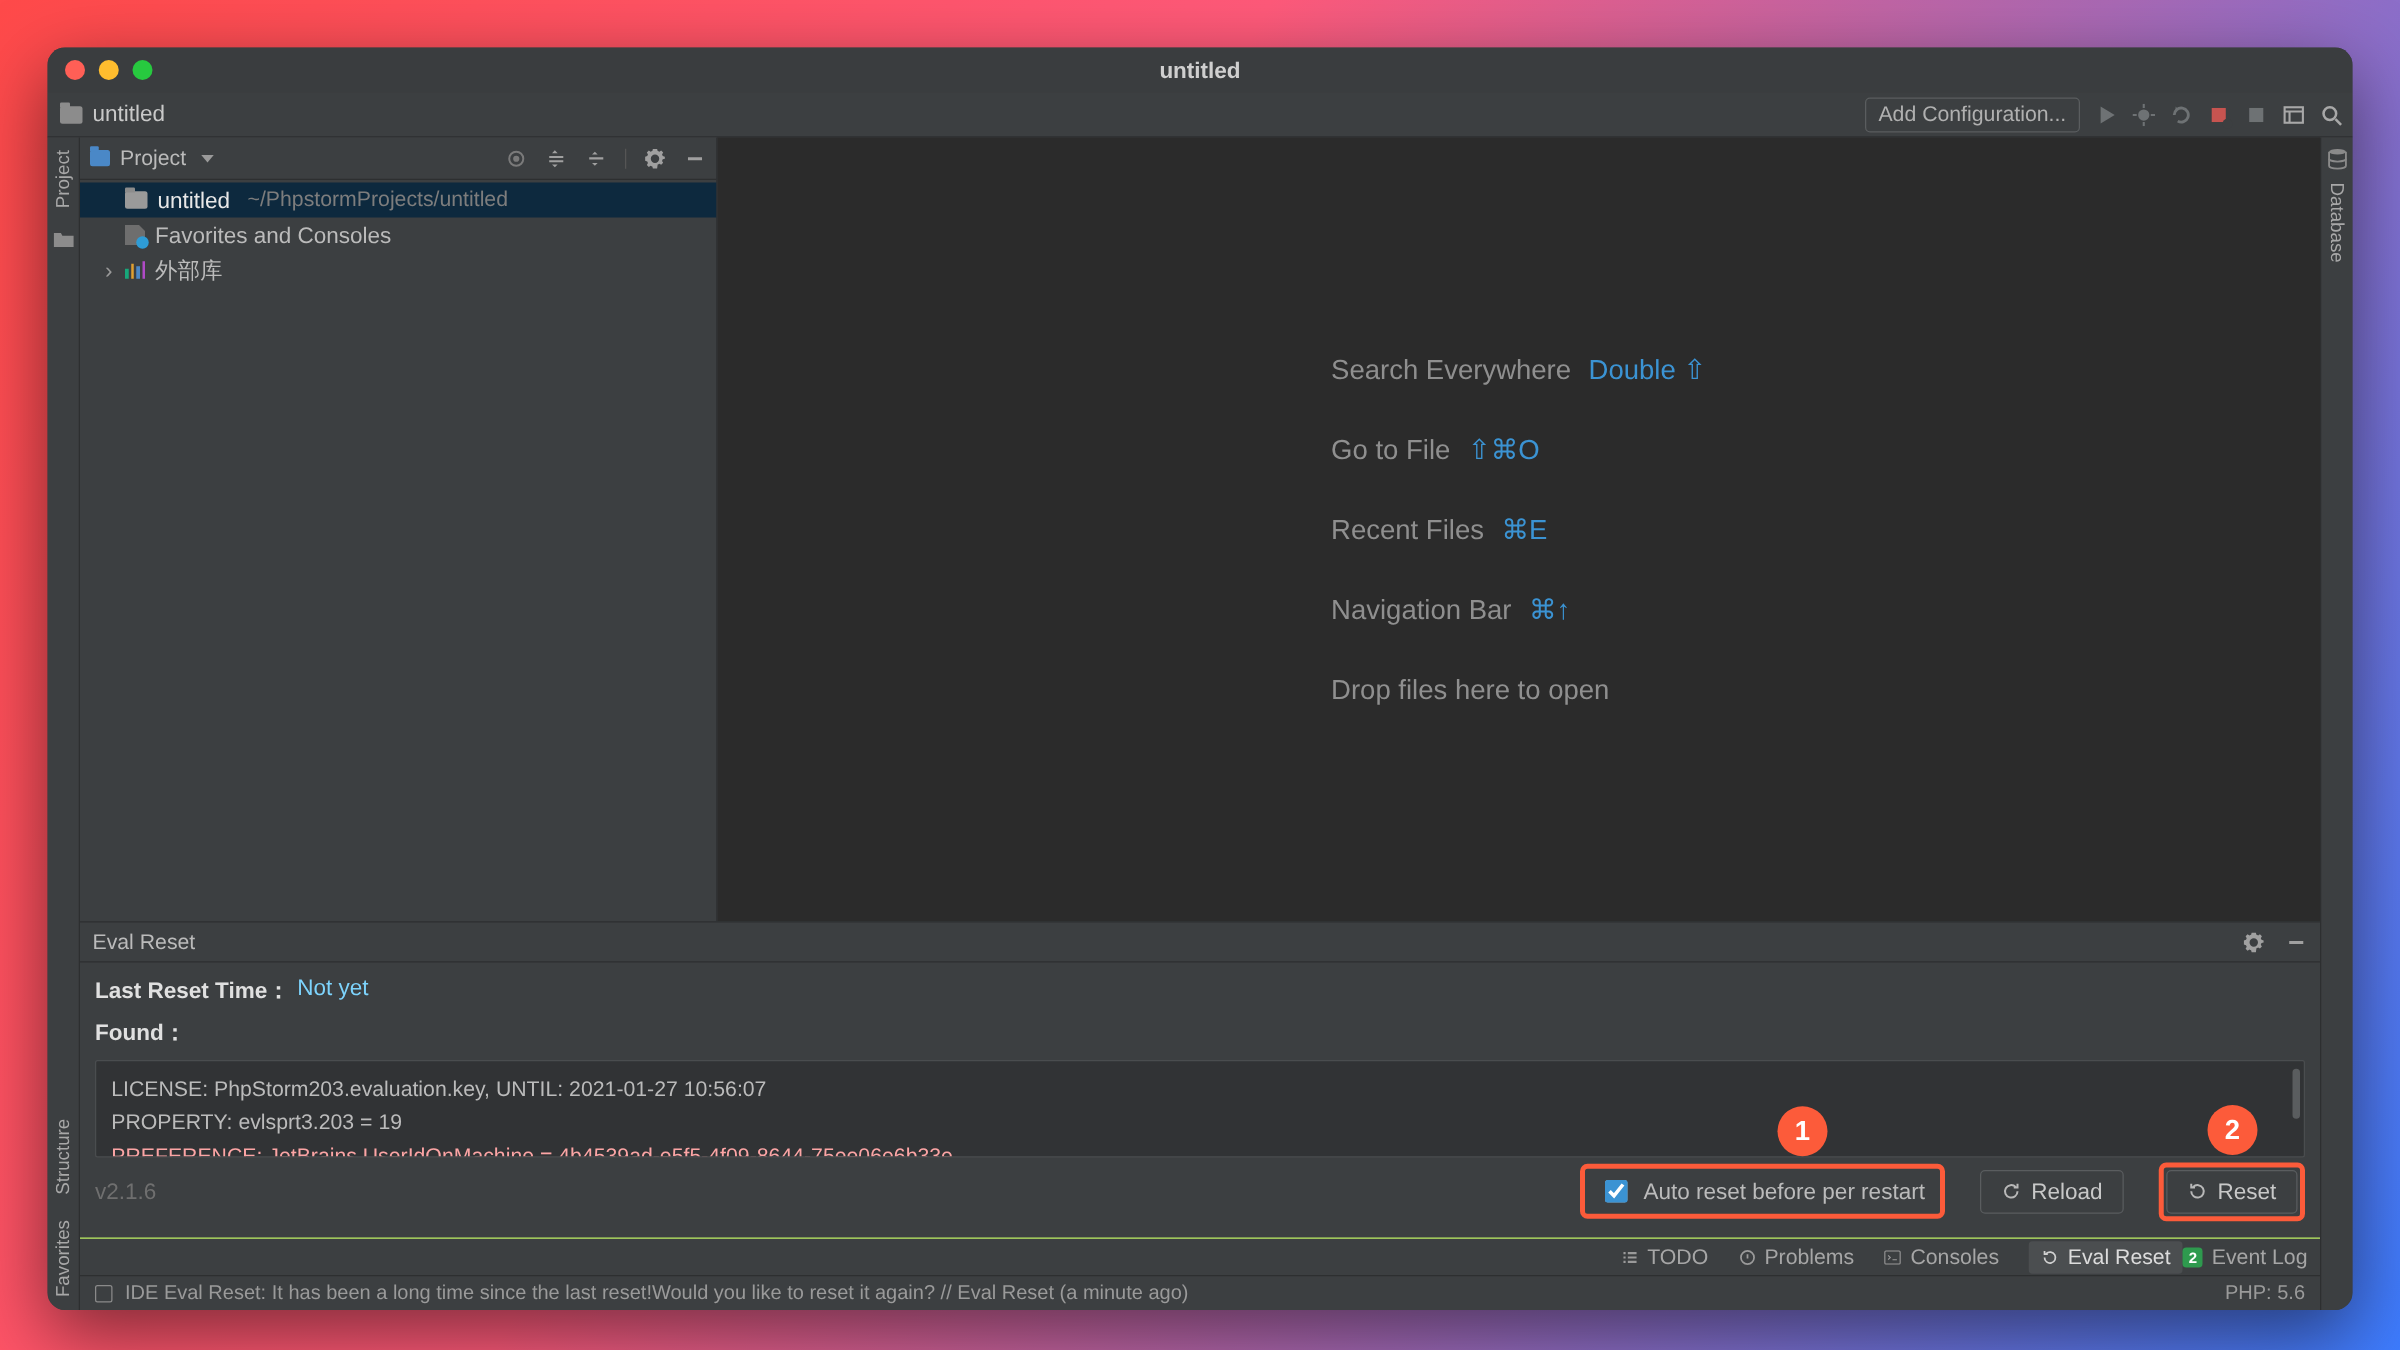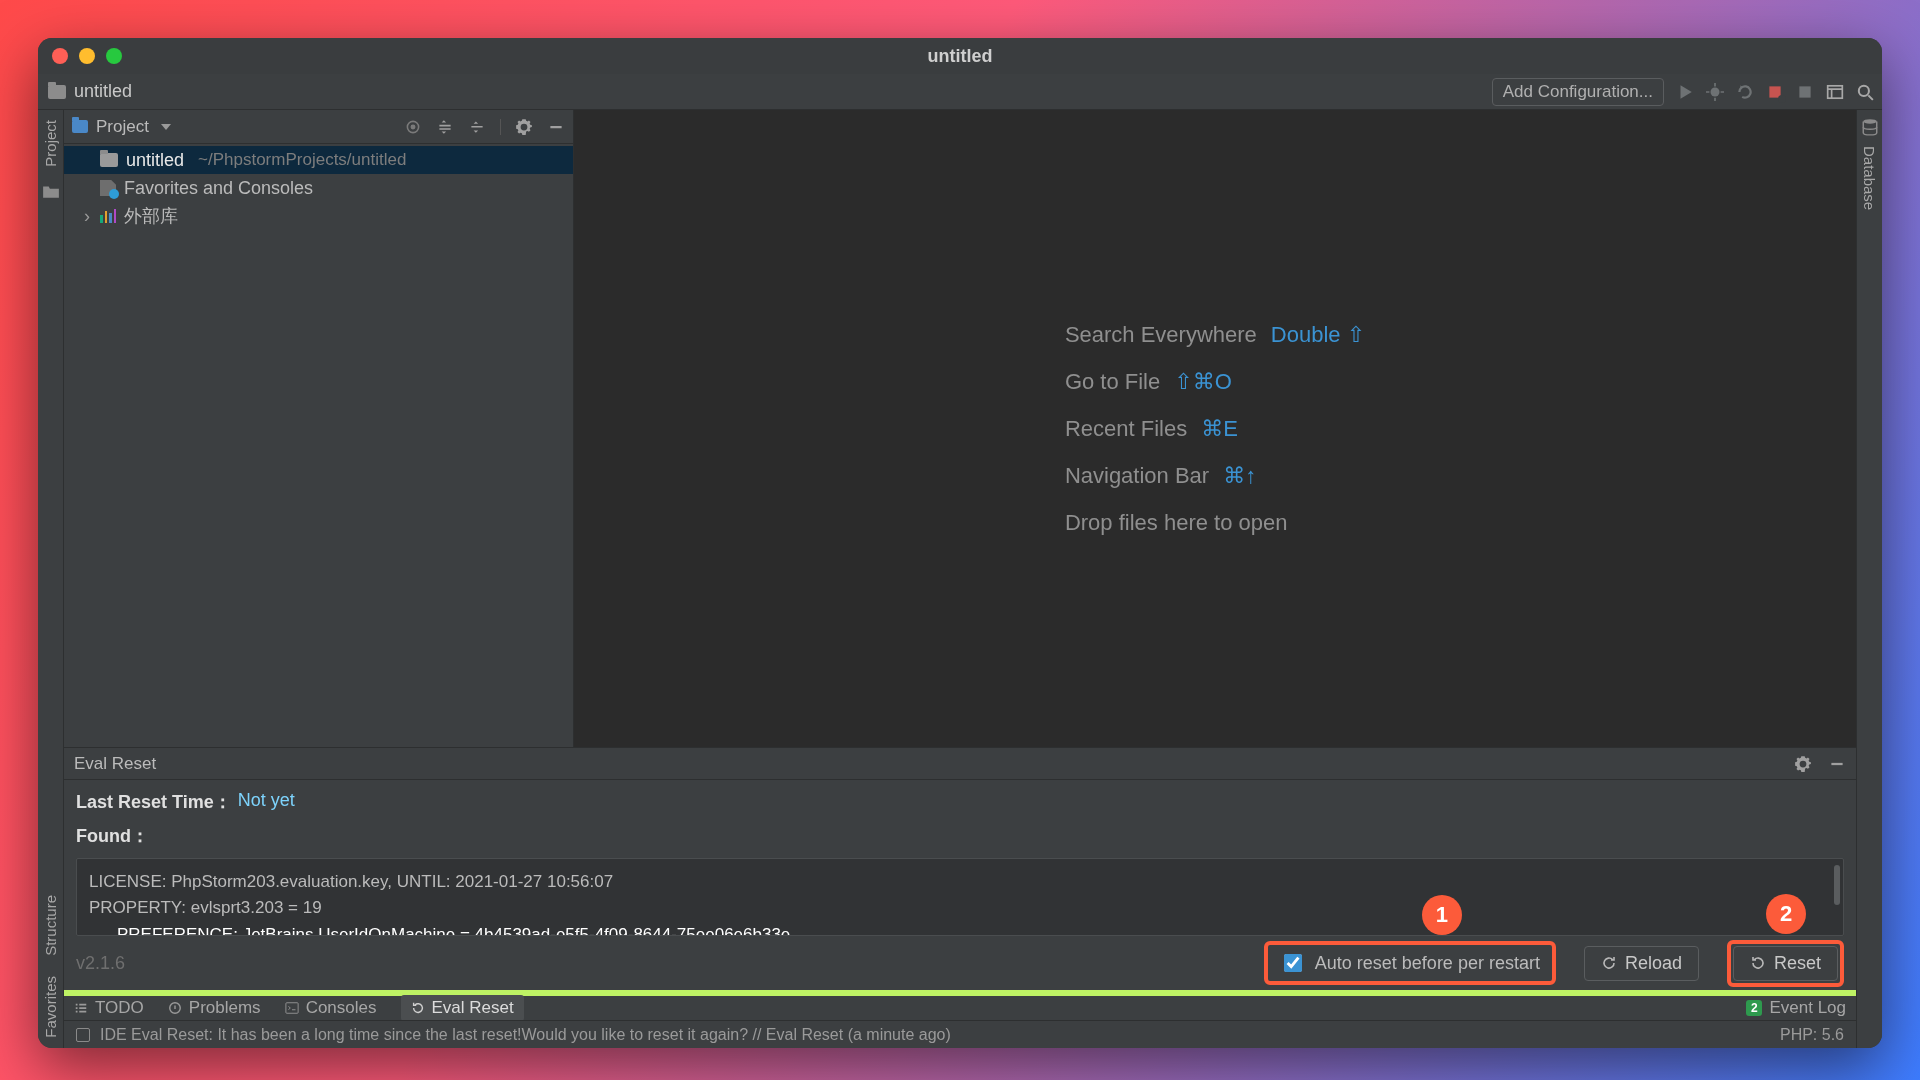--- a/index.html
+++ b/index.html
@@ -89,46 +89,46 @@
   .tree-row .path { color:#7d7d7d; font-size:17px; margin-left:6px; }
   .tree-row .twist { width:10px; display:inline-flex; justify-content:center; color:#9a9a9a;}
   .scratch-icon { width:16px; height:16px; position:relative; }
   .scratch-icon::before{content:"";position:absolute;inset:0;background:#6e6e6e;clip-path:polygon(0 0,70% 0,100% 30%,100% 100%,0 100%);}  
   .scratch-icon::after{content:"";position:absolute;right:-3px;bottom:-3px;width:10px;height:10px;background:#2e9cd6;border-radius:50%;}
   .lib-icon { width:16px; height:14px; display:flex; gap:2px; align-items:flex-end;}
   .lib-icon span{width:3px;background:#17a87a;}
   .lib-icon span:nth-child(1){height:8px;} .lib-icon span:nth-child(2){height:12px;background:#e0a030;} .lib-icon span:nth-child(3){height:10px;background:#4a88c7;} .lib-icon span:nth-child(4){height:14px;background:#b04ac7;}
   
   .editor { flex:1; background:#2b2b2b; display:flex; flex-direction:column; align-items:center; justify-content:center; }
-  .welcome { display:flex; flex-direction:column; gap:21px; font-size:22px;text-align:right; }
+  .welcome { display:flex; flex-direction:column; gap:38px; font-size:22px;text-align:right; }
   .welcome .row { display:flex; gap:14px; align-items:center; }
   .welcome .label { color:#8f8f8f; }
   .welcome .kbd { color: var(--blue); }
   
   .bottom-panel { background: var(--bg-dark); border-top: 1px solid #2d2f30; display:flex; flex-direction:column; flex:0 0 auto; }
   .bp-header { height:32px; display:flex; align-items:center; justify-content:space-between; padding:0 10px; font-size:17px; border-bottom:1px solid #2d2f30;}
   .bp-header .actions { display:flex; gap:16px; color:#8a8a8a;}
   .bp-body { padding:10px 12px 0 12px; display:flex; flex-direction:column; gap:10px; }
   .kv { display:flex; gap:6px; font-size:18px;}
   .kv .k{color:#e0e0e0; font-weight:600;}
   .kv .v{color:#7dd3fc;}
   .found-box { background:#313335; border:1px solid #4a4d4f; border-radius:2px; padding:10px 12px; font-size:17px; line-height:1.55; max-height:78px; overflow:hidden; position:relative;}
-  .found-box .line3 { color:#ffffff;margin-left:28px; }
+  .found-box .line3 { color:#fca5a5; }
   .scrollbar-fake{position:absolute; right:3px; top:6px; width:6px; height:40px; background:#5a5d5f; border-radius:3px;}
   .bp-footer { height:54px; display:flex; align-items:center; justify-content:space-between; padding:0 12px; font-size:18px;}
   .bp-footer .ver { color:#6f6f6f; }
   .bp-footer .controls { display:flex; align-items:center; gap:28px; }
   .chk { display:flex; align-items:center; gap:10px; }
   .chk input { width:18px; height:18px; accent-color:#3b93d3; }
   .btn { display:flex; align-items:center; gap:8px; border:1px solid #5a5d5f; border-radius:4px; padding:6px 16px; color:#c8c8c8; background:#3c3f41;}
   .callout { border:4px solid var(--accent-orange); border-radius:6px; padding:6px 12px; position:relative;}
   .badge { position:absolute; top:-50px; width:40px; height:40px; border-radius:50%; background:var(--accent-orange); color:#fff; font-size:22px; font-weight:600; display:flex; align-items:center; justify-content:center;}
   .callout.one .badge{ right:90px; } .callout.two .badge{ right:34px; }
   
-  .tw-bar { height:30px; background: var(--bg-dark); border-top:6px solid #bef264; display:flex; align-items:center; justify-content:space-between; padding:0 10px; font-size:17px; flex:0 0 auto;}
+  .tw-bar { height:30px; background: var(--bg-dark); border-top:1px solid #bef264; display:flex; align-items:center; justify-content:flex-end; padding:0 10px; font-size:17px; flex:0 0 auto;margin-top:10px;}
   .tw-left, .tw-right { display:flex; align-items:center; gap:24px;}
   .tw-item { display:flex; align-items:center; gap:7px; color:#a6a6a6;}
   .tw-item.active { background:#4b4e50; padding:3px 10px; border-radius:3px; color:#dcdcdc;}
   .small-badge{width:16px;height:16px;border-radius:3px;background:#2e9a4e;color:#fff;font-size:12px;display:flex;align-items:center;justify-content:center;font-weight:700;}
   
   .status { height:28px; background:var(--bg-dark); border-top:1px solid #2d2f30; display:flex; align-items:center; justify-content:space-between; padding:0 12px; font-size:16px; color:#9a9a9a; flex:0 0 auto;}
   .status .msg{display:flex; align-items:center; gap:10px;}
   .sq{width:14px;height:14px;border:1.5px solid #8a8a8a;border-radius:2px;}
 </style>
 </head>

